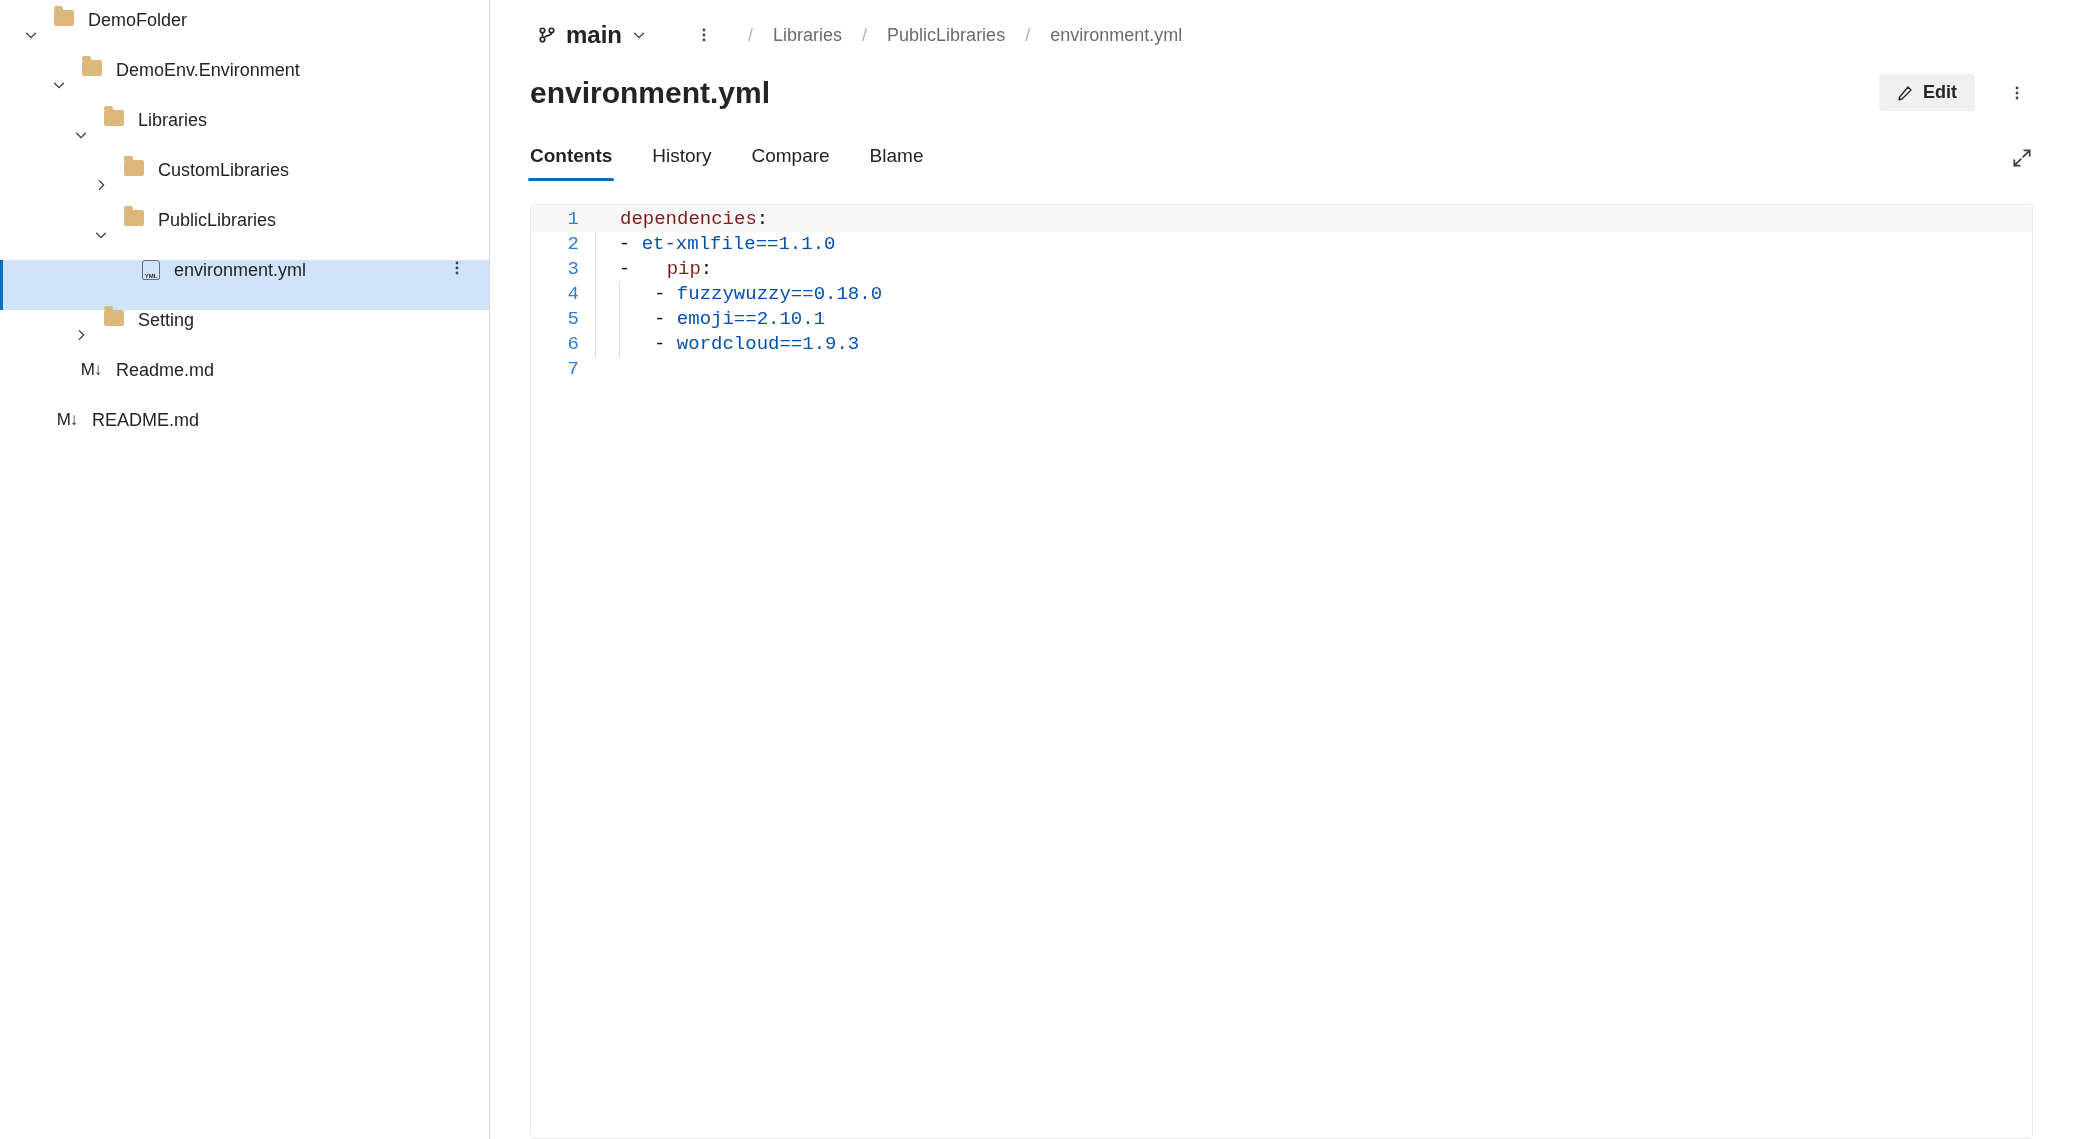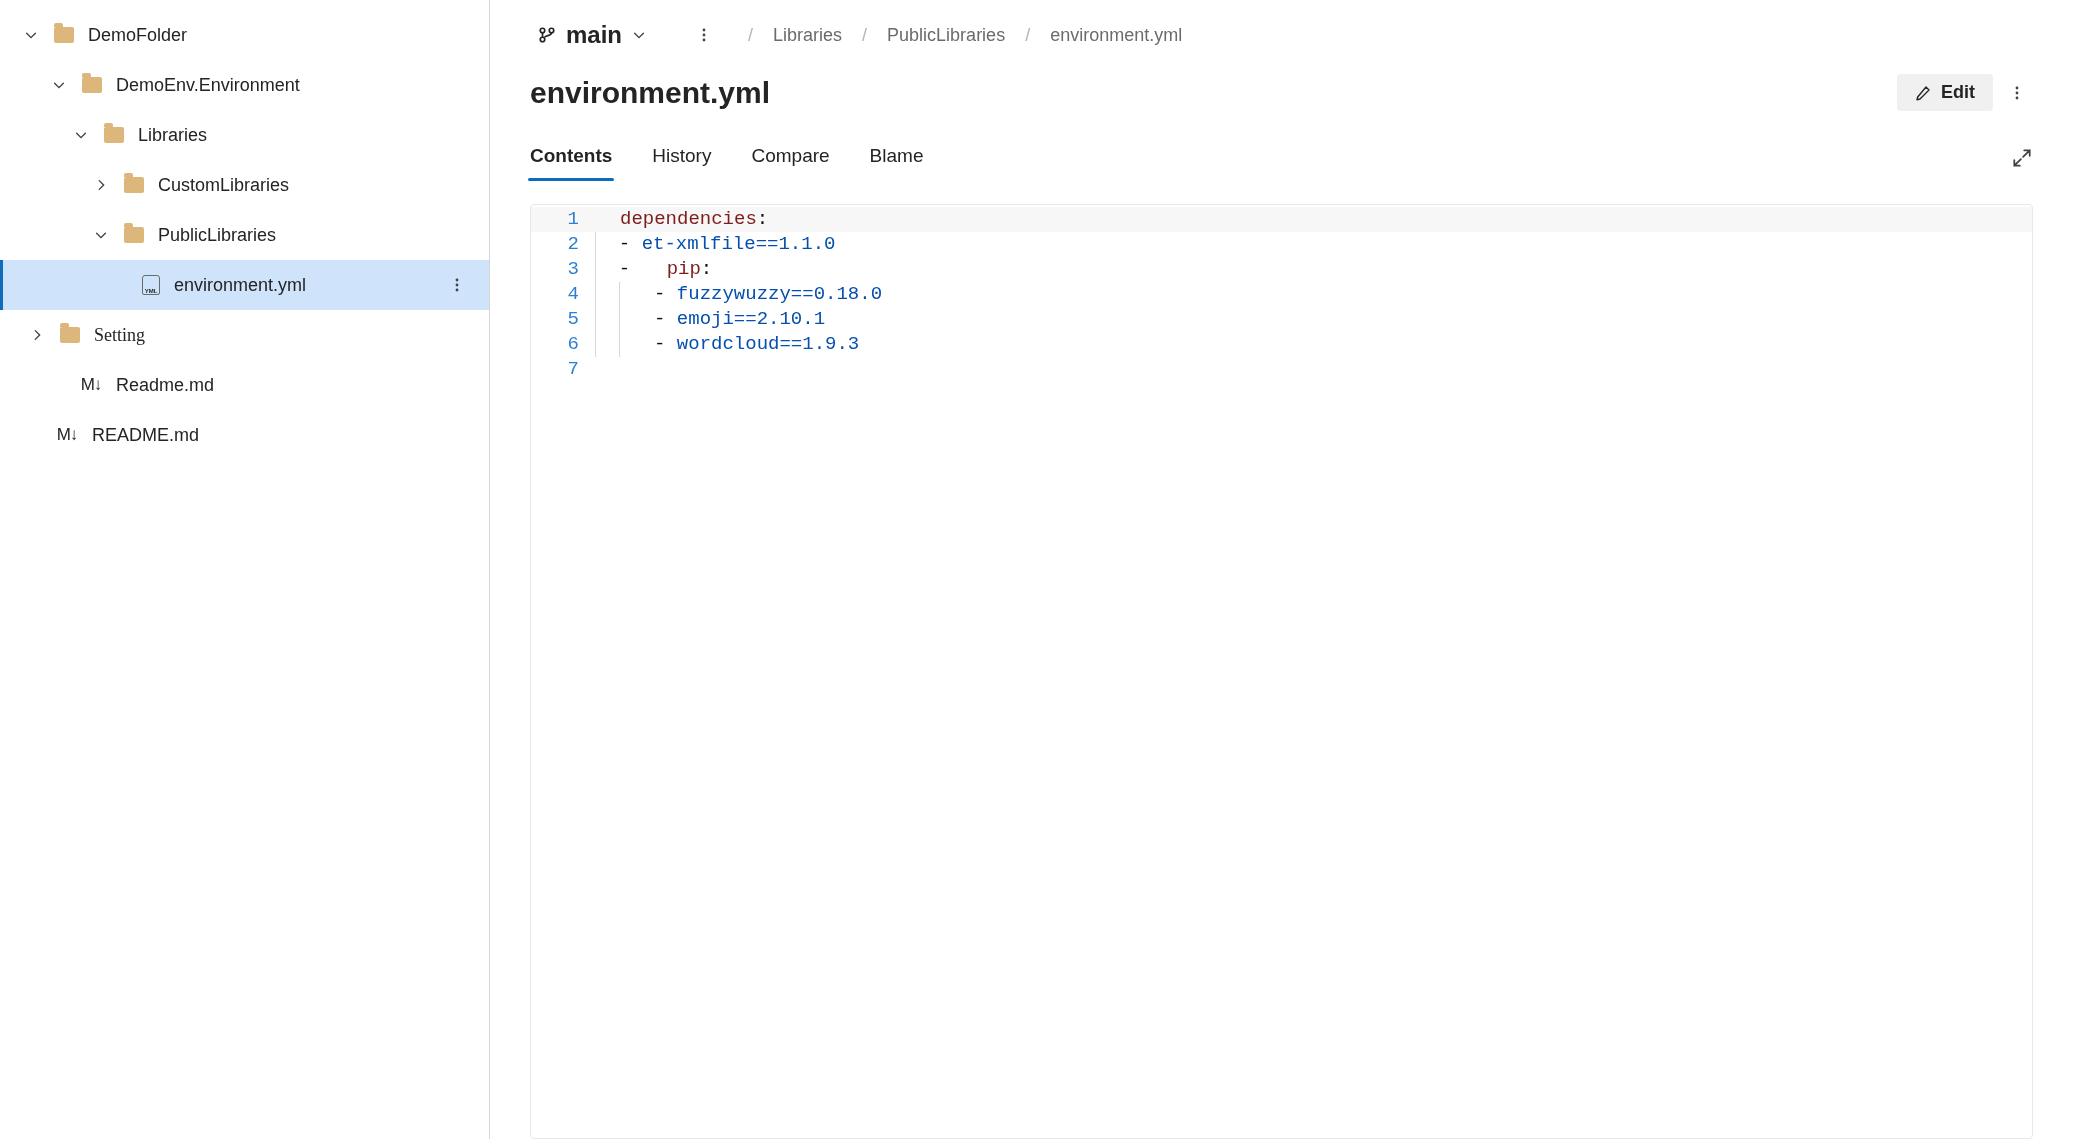--- a/index.html
+++ b/index.html
@@ -19,21 +19,21 @@
   }
   .repo-title{ display:flex; align-items:center; gap:14px; font-size:22px; font-weight:600;}
   .repo-icon{ width:22px; height:22px; transform: rotate(45deg); background:#f05133; }
   .repo-icon::before, .repo-icon::after{content:""; position:absolute; background:#fff;}
   .repo-icon{ position:relative; border-radius:2px;}
   .repo-icon::before{ width:4px; height:4px; border-radius:50%; top:4px; left:4px;}
   .repo-icon::after{ width:4px; height:4px; border-radius:50%; bottom:4px; right:4px;}
   .repo-icon .line{position:absolute; background:#fff; width:2px; height:12px; top:5px; left:5px; transform:rotate(-45deg); transform-origin:top left;}
   .tree { padding: 4px 0; }
   .tree-row{
-    display:flex; align-items:center;
+    display:flex; 
     height:50px;
     font-size:18px;
     cursor:pointer;
     position:relative;
     padding-right:12px;
   }
   .tree-row .chev { width:18px; text-align:center; color:#424242;}
   .tree-row .folder-icon{ width:20px; height:16px; border-radius:2px; background:#dcb67a; position:relative; margin-right:14px;}
   .tree-row .folder-icon.open::before{content:""; position:absolute; top:-4px; left:0; width:9px;height:4px; background:#dcb67a; border-radius:2px 2px 0 0;}
   .tree-row .folder-icon.closed::before{content:""; position:absolute; top:-4px; left:0; width:9px;height:4px; background:#dcb67a; border-radius:2px 2px 0 0;}
@@ -52,21 +52,21 @@
   .main{ flex:1; display:flex; flex-direction:column; padding: 0 40px; height:100vh;}
   .crumb-bar{ display:flex; align-items:center; gap:10px; height:70px;}
   .branch-picker{ display:flex; align-items:center; gap:10px; font-weight:700; font-size:24px; cursor:pointer; padding:6px 8px; border-radius:4px;}
   .branch-icon svg{width:18px;height:18px;}
   .crumbs{ display:flex; align-items:center; gap:20px; font-size:18px; color:#6b6b6b;}
   .crumbs a{ color:#6b6b6b; text-decoration:none;}
   .crumbs .sep{ color:#b5b5b5;}
   .crumb-bar .more-btn{ margin: 0 18px 0 24px;}
   .file-header{ display:flex; align-items:center; justify-content:space-between; margin-top:4px;}
   .file-title{ font-size:30px; font-weight:700;}
-  .file-actions{ display:flex; align-items:center; gap:8px;}
+  .file-actions{ display:flex; align-items:center; gap:26px;}
   .edit-btn{ display:flex; align-items:center; gap:10px; background:#f0f0f0; border-radius:4px; padding:8px 18px; font-size:18px; font-weight:600; cursor:pointer;}
   .tabs{ display:flex; align-items:center; gap:40px; margin-top:24px; border-bottom:1px solid transparent;}
   .tab{ font-size:19px; padding:10px 0 14px 0; cursor:pointer; color:#242424; position:relative;}
   .tab.active{ font-weight:700;}
   .tab.active::after{content:""; position:absolute; left:-2px; right:-2px; bottom:0; height:3px; background:#0f6cbd; border-radius:2px;}
   .tabs .spacer{flex:1;}
   .fullscreen-icon{ cursor:pointer; color:#424242;}
   .code-box{ margin-top:22px; border:1px solid #e8e8e8; border-radius:4px; flex:1; min-height:300px; background:#fff; overflow:hidden;}
   .code-line{ display:flex; font-family: Consolas, "Courier New", monospace; font-size:19px; line-height:25px;}
   .gutter{ width:62px; text-align:right; padding-right:14px; color:#2f7fd0; user-select:none;}
@@ -147,21 +147,21 @@
       <span>environment.yml</span>
       <span class="row-more">
         <svg viewBox="0 0 16 16" width="16" height="16">
             <circle cx="8" cy="3" r="1.4" fill="currentColor"></circle>
             <circle cx="8" cy="8" r="1.4" fill="currentColor"></circle>
             <circle cx="8" cy="13" r="1.4" fill="currentColor"></circle>
           </svg>
       </span>
     </div>
 
-    <div class="tree-row" style="padding-left:28px;font-family:Liberation Serif, serif;">
+    <div class="tree-row" style="padding-left:72px;">
       <span class="chev">
           <svg viewBox="0 0 16 16">
             <path d="M6 3l5 5-5 5" stroke="#424242" stroke-width="1.6" fill="none" stroke-linecap="round"></path>
           </svg>
         </span>
       <span style="width:14px;"></span>
       <span class="folder-icon closed"></span>
       <span>Setting</span>
     </div>
 

